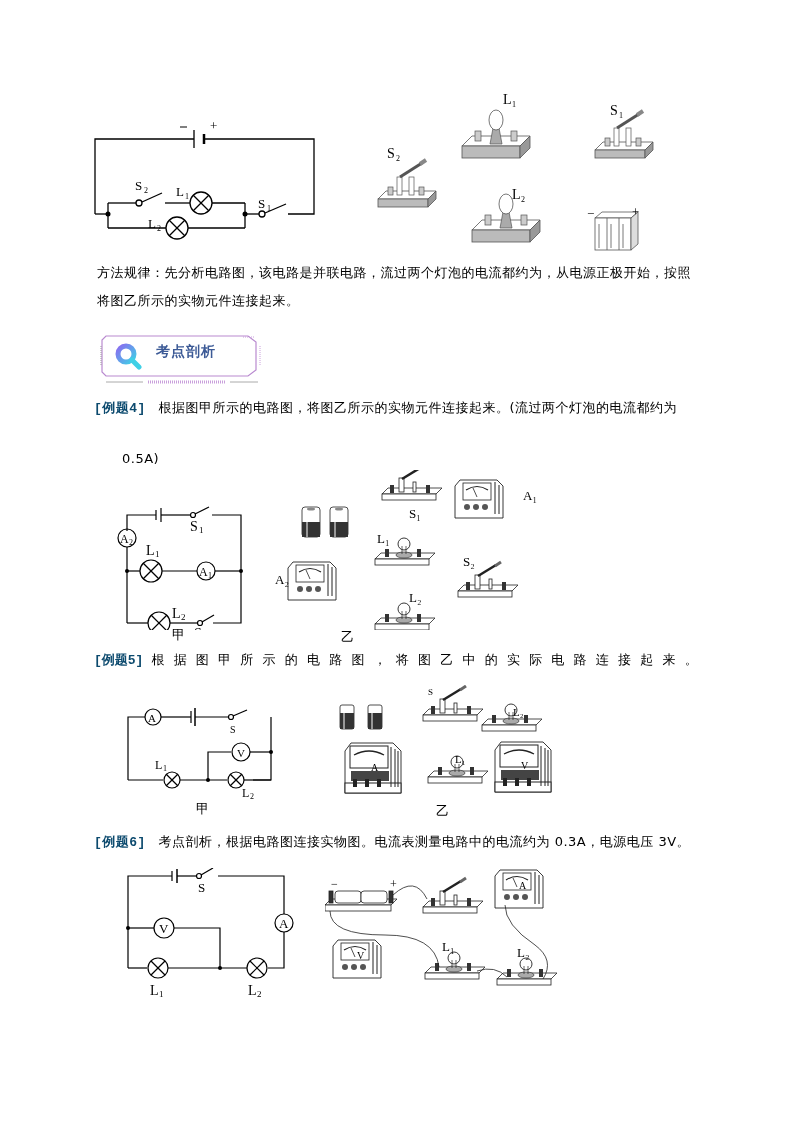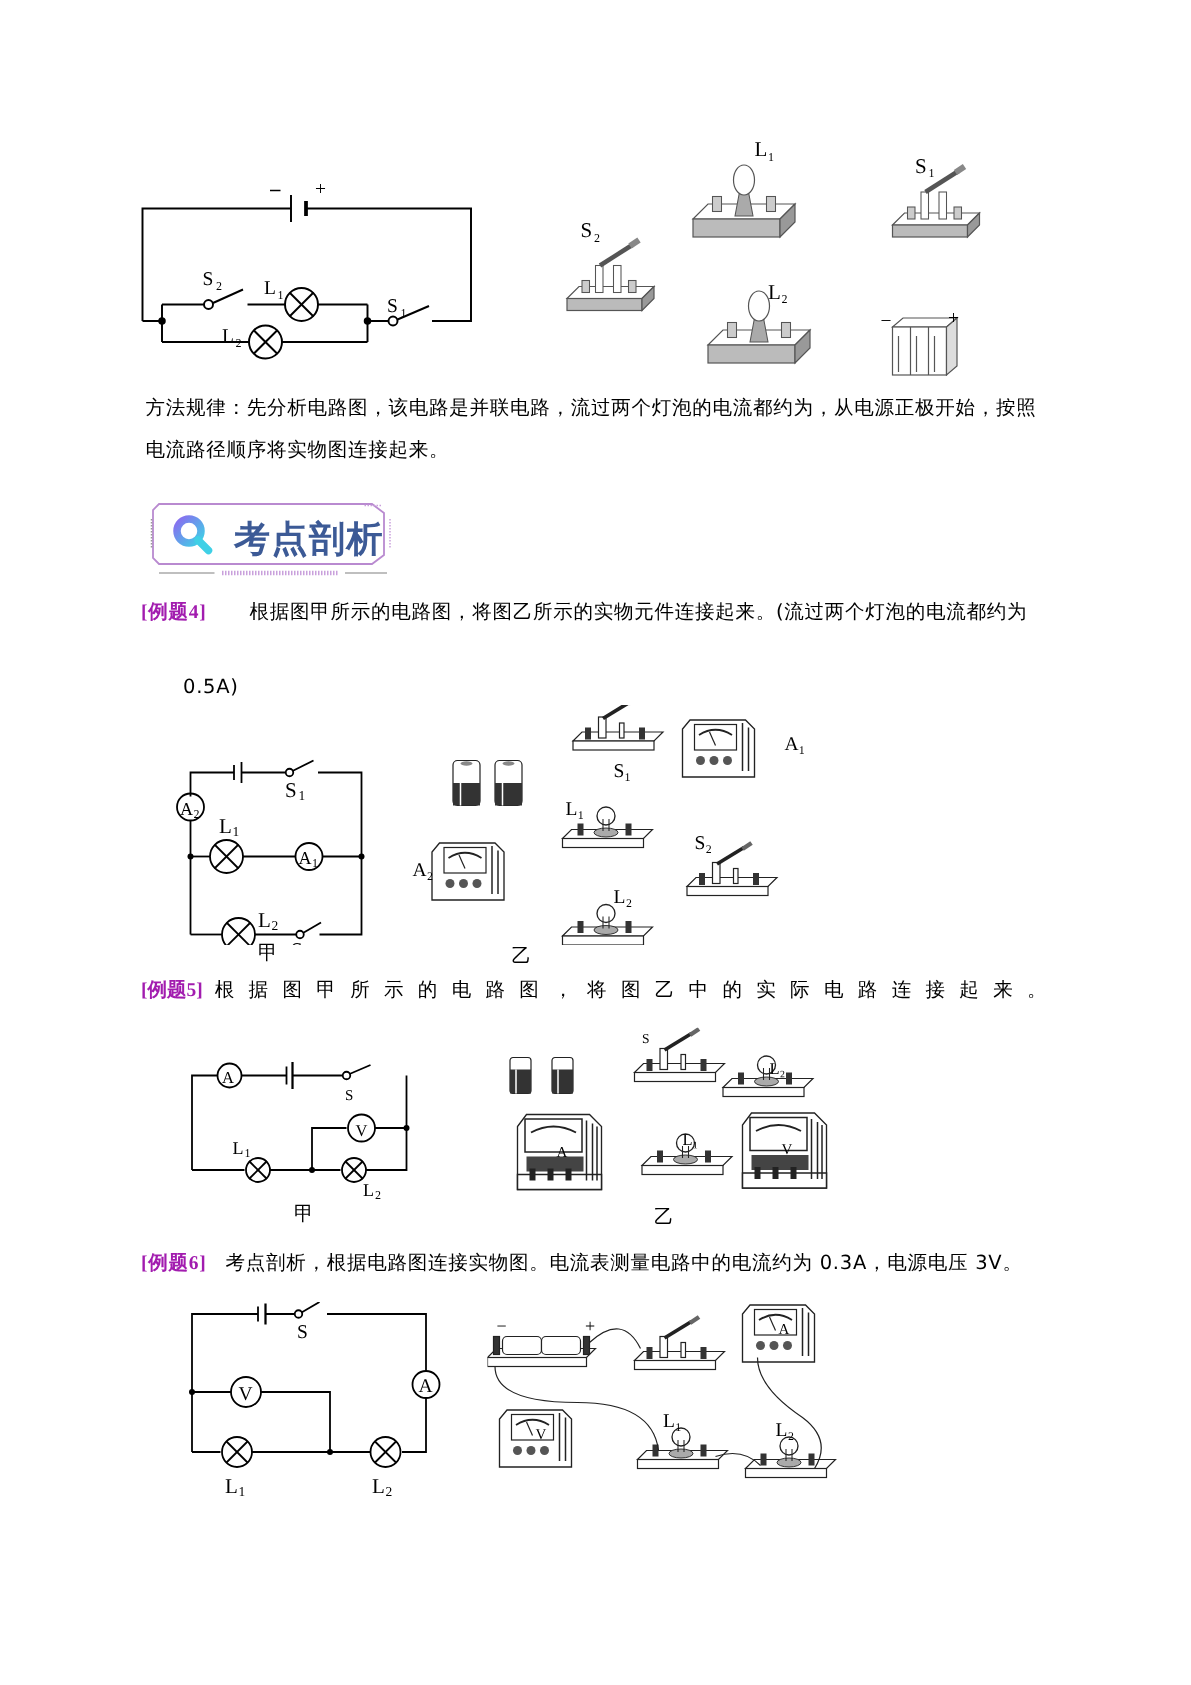--- a/index.html
+++ b/index.html
@@ -1,20 +1,20 @@
 <!DOCTYPE html>
 <html><head>
 <meta charset="utf-8">
 <style>
   * { margin:0; padding:0; box-sizing:border-box; }
   html, body { width:794px; height:1123px; background:#ffffff; overflow:hidden; }
   body { position:relative; font-family:"DejaVu Sans", sans-serif; color:#000; }
   .abs { position:absolute; }
   .txt { font-size:13px; line-height:26px; letter-spacing:0.5px; white-space:nowrap; }
-  .lbl-red { color:#a21caf; font-family:Liberation Serif, serif; font-weight:bold; font-size:13px; }
+  .lbl-red { color:#0c4a6e; font-family:Liberation Mono, monospace; font-weight:bold; font-size:13px; }
   svg text { font-family:"Liberation Serif", serif; }
   .cap { font-size:13px; font-family:"DejaVu Sans", sans-serif; }
 </style>
 </head>
 <body>
 
 <svg class="abs" style="left:90px;top:110px" width="240" height="130" viewBox="0 0 240 130">
   <g stroke="#000" stroke-width="1.3" fill="none">
 
     <polyline points="5,104 5,29 104,29"></polyline>
@@ -103,21 +103,21 @@
     <text x="142" y="19" font-size="8">1</text>
   <text x="142" y="111" font-size="14">L</text>
     <text x="151" y="114" font-size="8">2</text>
   <text x="17" y="70" font-size="14">S</text>
     <text x="26" y="73" font-size="8">2</text>
   <text x="240" y="27" font-size="14">S</text>
     <text x="249" y="30" font-size="8">1</text>
 </svg>
 
 <div class="abs txt" style="left:97px;top:260px">方法规律：先分析电路图，该电路是并联电路，流过两个灯泡的电流都约为，从电源正极开始，按照</div>
-<div class="abs txt" style="left:97px;top:288px">电流路径顺序将实物图连接起来。</div>
+<div class="abs txt" style="left:97px;top:288px">将图乙所示的实物元件连接起来。</div>
 
 <div class="abs" style="left:98px;top:332px;width:166px;height:52px;">
   <svg width="170" height="52" viewBox="0 0 170 52" style="position:absolute;left:0;top:0">
     <path d="M8,4 L150,4 L158,10 L158,38 L150,44 L8,44 L4,40 L4,8 Z" fill="#fff" stroke="#b98ad0" stroke-width="1.2"></path>
     <line x1="3" y1="14" x2="3" y2="34" stroke="#999" stroke-width="1" stroke-dasharray="1,1"></line>
     <line x1="162" y1="14" x2="162" y2="34" stroke="#c9a0dc" stroke-width="1" stroke-dasharray="1,1"></line>
     <line x1="145" y1="5" x2="157" y2="5" stroke="#c9a0dc" stroke-width="1" stroke-dasharray="1,1"></line>
     <line x1="8" y1="50" x2="45" y2="50" stroke="#aaa" stroke-width="1"></line>
     <line x1="50" y1="50" x2="128" y2="50" stroke="#c9a0dc" stroke-width="3" stroke-dasharray="1,1"></line>
     <line x1="132" y1="50" x2="160" y2="50" stroke="#aaa" stroke-width="1"></line>
@@ -125,26 +125,26 @@
   <svg class="abs" style="left:16px;top:10px" width="28" height="28" viewBox="0 0 28 28">
     <defs>
         <linearGradient id="sg" x1="0" y1="0" x2="1" y2="1">
           <stop offset="0" stop-color="#8a6cf0"></stop>
           <stop offset="1" stop-color="#3fd0e6"></stop>
         </linearGradient>
       </defs>
     <circle cx="12" cy="12" r="8" fill="none" stroke="url(#sg)" stroke-width="5"></circle>
     <line x1="18" y1="18" x2="25" y2="25" stroke="#3fd0e6" stroke-width="5" stroke-linecap="round"></line>
   </svg>
-  <div class="abs" style="left:58px;top:11px;font-size:24px;font-weight:bold;color:#3c5a96;letter-spacing:1px;font-family:'DejaVu Sans',sans-serif;text-align:center;">考点剖析</div>
+  <div class="abs" style="left:58px;top:11px;font-size:14px;font-weight:bold;color:#3c5a96;letter-spacing:1px;font-family:'DejaVu Sans',sans-serif;text-align:center;">考点剖析</div>
 </div>
 
 <div class="abs txt" style="left:94px;top:395px">
   <span class="lbl-red">[例题4]</span>
-  <span style="margin-left:24px">根据图甲所示的电路图，将图乙所示的实物元件连接起来。(流过两个灯泡的电流都约为</span>
+  <span style="margin-left:8px">根据图甲所示的电路图，将图乙所示的实物元件连接起来。(流过两个灯泡的电流都约为</span>
 </div>
 <div class="abs txt" style="left:122px;top:446px">0.5A)</div>
 
 <svg class="abs" style="left:110px;top:505px" width="140" height="125" viewBox="0 0 140 125">
   <g stroke="#000" stroke-width="1.2" fill="none">
     <polyline points="17,26 17,10 46,10"></polyline>
     <line x1="46" y1="5" x2="46" y2="15"></line>
       <line x1="51" y1="3" x2="51" y2="17"></line>
     <polyline points="51,10 80,10"></polyline>
     <circle cx="83" cy="10" r="2.5"></circle>

